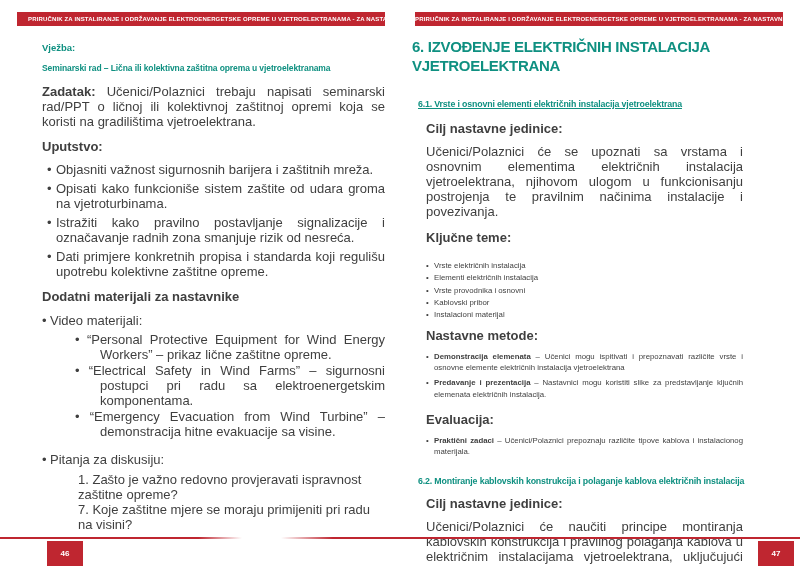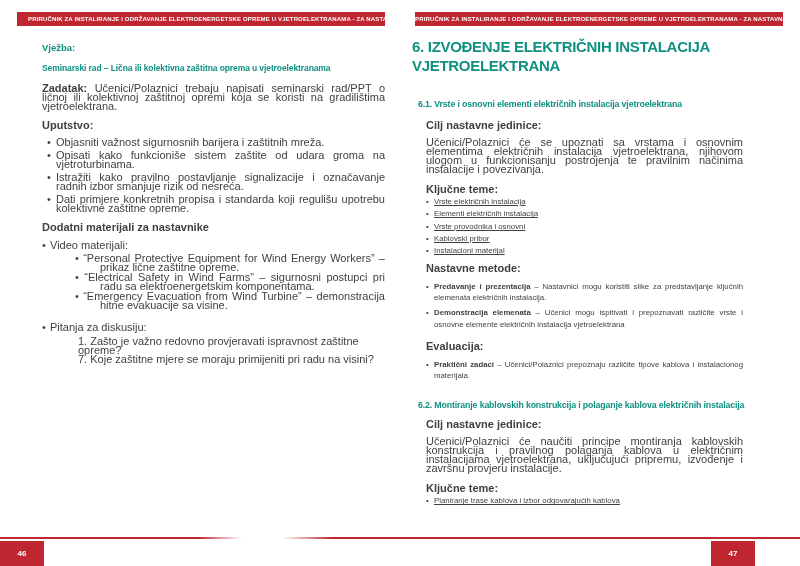--- a/index.html
+++ b/index.html
@@ -25,21 +25,21 @@
     line-height:14.5px;white-space:nowrap;overflow:hidden;
     text-transform:uppercase;
   }
   .pagehead-left{left:17px;padding-left:11px;text-align:left;}
   .pagehead-right{left:415px;padding-right:11px;text-align:right;}
 
   
   .content-left{position:absolute;left:42px;top:42px;width:343px;}
   .content-right{position:absolute;left:412px;top:38px;width:345px;}
 
-  .body, .bitem, .blabel, .qitem, .vitem{font-size:11px;line-height:9px;}
+  .body, .bitem, .blabel, .qitem, .vitem{font-size:13px;line-height:15px;}
   .just{text-align:justify;}
   .blabel{font-weight:bold;}
 
   
   .kicker{color:var(--teal);font-size:9.5px;font-weight:bold;line-height:12px;}
   .ex-title{color:var(--teal);font-size:8.5px;letter-spacing:-0.1px;font-weight:bold;line-height:13px;margin-top:8px;}
   .content-left .body{margin-top:9px;}
   .content-left .blabel{margin-top:10px;}
   ul.blist{list-style:none;margin-top:8px;}
   .bitem{position:relative;padding-left:14px;margin-bottom:4px;}
@@ -48,40 +48,40 @@
   .toplevel::before{left:0;}
   .vlist{margin-top:2px;margin-left:33px;}
   .vitem{padding-left:25px;text-indent:-25px;margin-bottom:1px;text-align:justify;}
   .vitem::before{content:"\2022\00a0";}
   .qlist{margin-top:5px;margin-left:36px;}
   .qitem{margin-bottom:0;}
 
   
   .chapter{color:var(--teal);font-size:15px;font-weight:bold;letter-spacing:-0.3px;line-height:18.5px;text-transform:uppercase;}
   .sec-title{color:var(--teal);font-size:8.8px;letter-spacing:-0.15px;font-weight:bold;line-height:12px;margin-left:6px;}
-  .sec-title.first{margin-top:23px;}
+  .sec-title.first{margin-top:23px;text-decoration:underline;}
   .sec-title.second{margin-top:18px;}
   .rblock{margin-left:14px;width:317px;}
   .content-right .blabel{margin-top:11px;}
   .content-right .rpar{margin-top:8px;}
-  ul.rlist{list-style:none;margin-top:3px;text-decoration:underline;}
+  ul.rlist{list-style:none;margin-top:16px;}
   .ritem{position:relative;padding-left:8px;font-size:7.8px;line-height:9.5px;margin-bottom:2.8px;}
   .ritem::before{content:"\2022";position:absolute;left:0;top:0;}
   ul.mlist{list-style:none;margin-top:8px;}
   .mitem{position:relative;padding-left:8px;font-size:7.8px;line-height:11.3px;margin-bottom:4px;text-align:justify;}
   .mitem::before{content:"\2022";position:absolute;left:0;top:0;}
 
   
   .footline{position:absolute;top:537px;height:2px;background:var(--red);}
   .footline-left{left:0;width:242px;background:linear-gradient(to right, var(--red) 82%, rgba(191,38,48,0));}
   .footline-right{left:281px;width:519px;background:linear-gradient(to left, var(--red) 90%, rgba(191,38,48,0));}
   .pagenum{
-    position:absolute;top:541px;height:25px;width:44px;
+    position:absolute;top:541px;height:25px;width:36px;
     background:var(--red);color:#fff;font-size:8px;font-weight:bold;
-    display:flex;align-items:center;justify-content:center;
+    display:flex;align-items:center;justify-content:center;margin-left:47px;
   }
   .pagenum-left{left:0;}
   .pagenum-right{left:711px;}
 </style>
 </head>
 <body>
 
 <main class="spread">
 
   <section class="page">
@@ -93,21 +93,21 @@
       <h3 class="kicker">Vježba:</h3>
       <h2 class="ex-title">Seminarski rad – Lična ili kolektivna zaštitna oprema u vjetroelektranama</h2>
 
       <p class="body just"><strong>Zadatak:</strong> <span>Učenici/Polaznici trebaju napisati seminarski rad/PPT o ličnoj ili kolektivnoj zaštitnoj opremi koja se koristi na gradilištima vjetroelektrana.</span></p>
 
       <p class="blabel">Uputstvo:</p>
 
       <ul class="blist">
         <li class="bitem just">Objasniti važnost sigurnosnih barijera i zaštitnih mreža.</li>
         <li class="bitem just">Opisati kako funkcioniše sistem zaštite od udara groma na vjetroturbinama.</li>
-        <li class="bitem just">Istražiti kako pravilno postavljanje signalizacije i označavanje radnih izbor smanjuje rizik od nesreća.</li>
+        <li class="bitem just">Istražiti kako pravilno postavljanje signalizacije i označavanje radnih zona smanjuje rizik od nesreća.</li>
         <li class="bitem just">Dati primjere konkretnih propisa i standarda koji regulišu upotrebu kolektivne zaštitne opreme.</li>
       </ul>
 
       <p class="blabel">Dodatni materijali za nastavnike</p>
 
       <div class="bitem toplevel">Video materijali:</div>
       <div class="vlist">
         <div class="vitem">“Personal Protective Equipment for Wind Energy Workers” – prikaz lične zaštitne opreme.</div>
         <div class="vitem">“Electrical Safety in Wind Farms” – sigurnosni postupci pri radu sa elektroenergetskim komponentama.</div>
         <div class="vitem">“Emergency Evacuation from Wind Turbine” – demonstracija hitne evakuacije sa visine.</div>
@@ -138,22 +138,22 @@
         <ul class="rlist">
           <li class="ritem">Vrste električnih instalacija</li>
           <li class="ritem">Elementi električnih instalacija</li>
           <li class="ritem">Vrste provodnika i osnovni</li>
           <li class="ritem">Kablovski pribor</li>
           <li class="ritem">Instalacioni materijal</li>
         </ul>
 
         <p class="blabel" style="margin-top:8px;">Nastavne metode:</p>
         <ul class="mlist">
+          <li class="mitem"><strong>Demonstracija elemenata</strong> <span>– Učenici mogu ispitivati i prepoznavati različite vrste i osnovne elemente električnih instalacija vjetroelektrana</span></li>
           <li class="mitem"><strong>Predavanje i prezentacija</strong> <span>– Nastavnici mogu koristiti slike za predstavljanje ključnih elemenata električnih instalacija.</span></li>
-          <li class="mitem"><strong>Demonstracija elemenata</strong> <span>– Učenici mogu ispitivati i prepoznavati različite vrste i osnovne elemente električnih instalacija vjetroelektrana</span></li>
         </ul>
 
         <p class="blabel" style="margin-top:12px;">Evaluacija:</p>
         <ul class="mlist">
           <li class="mitem"><strong>Praktični zadaci</strong> <span>– Učenici/Polaznici prepoznaju različite tipove kablova i instalacionog materijala.</span></li>
         </ul>
       </div>
 
       <h2 class="sec-title second">6.2. Montiranje kablovskih konstrukcija i polaganje kablova električnih instalacija</h2>
       <div class="rblock">

